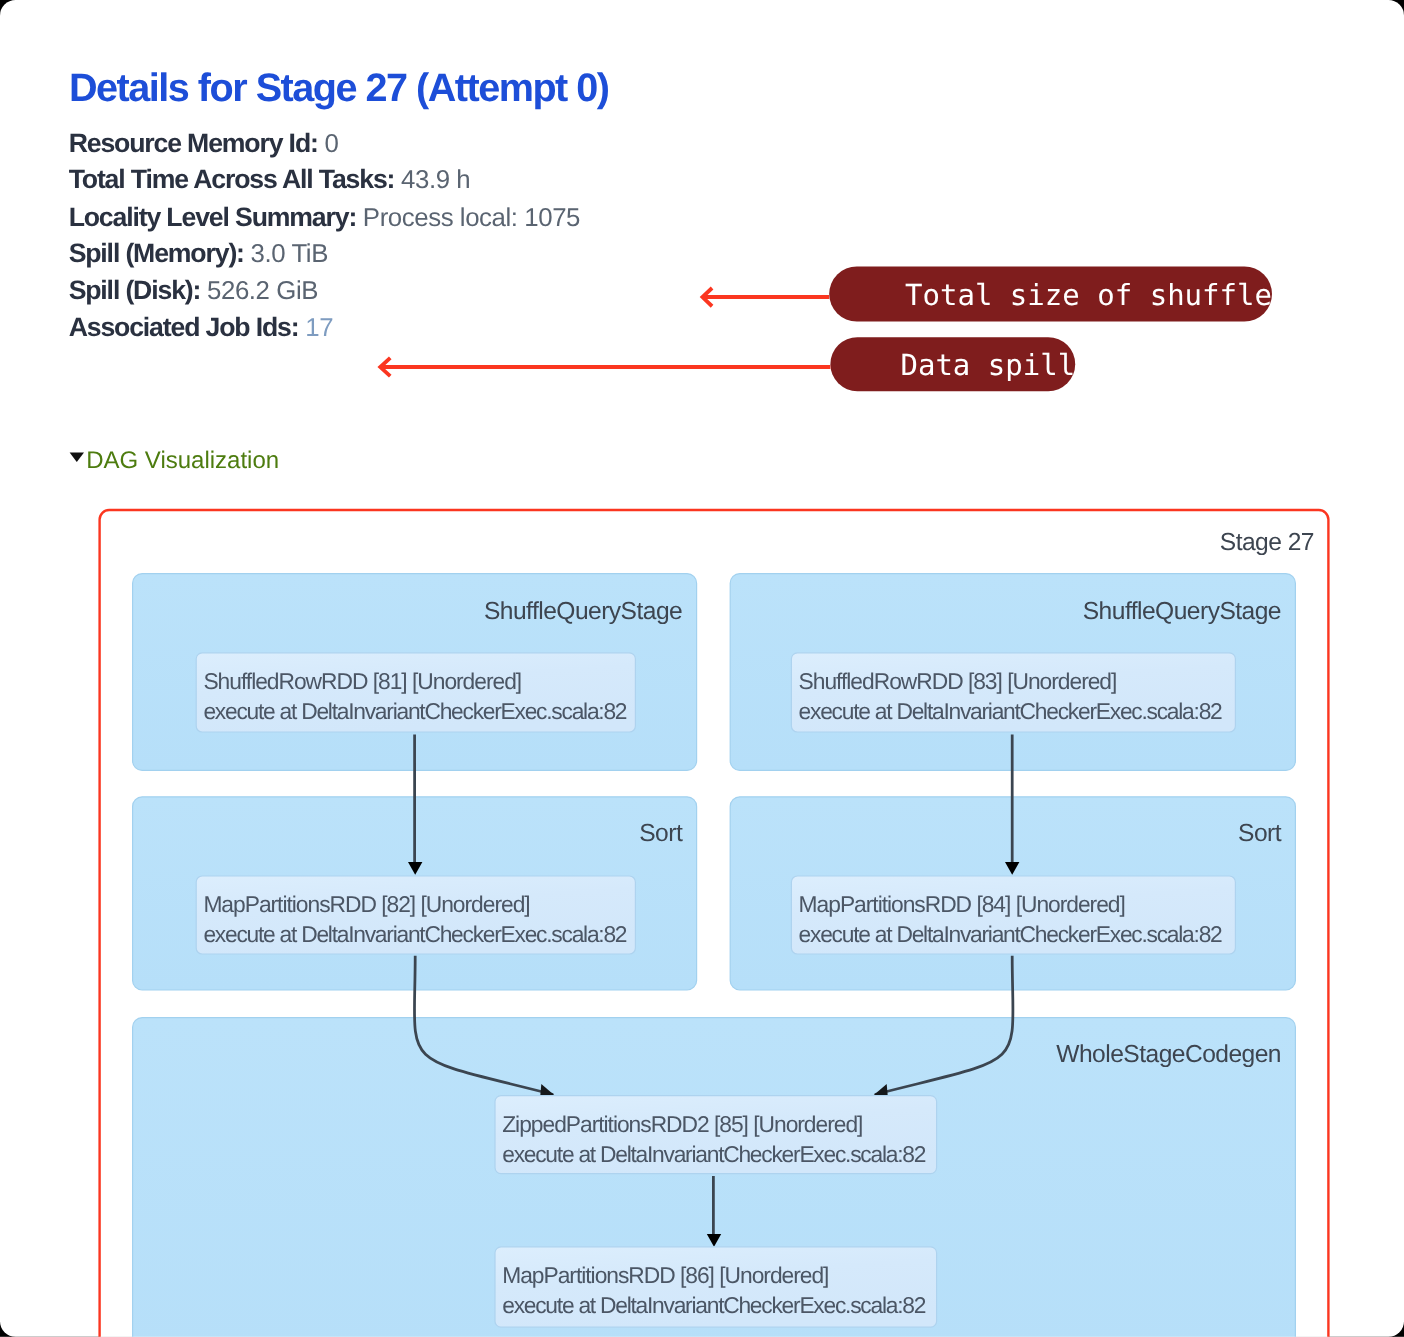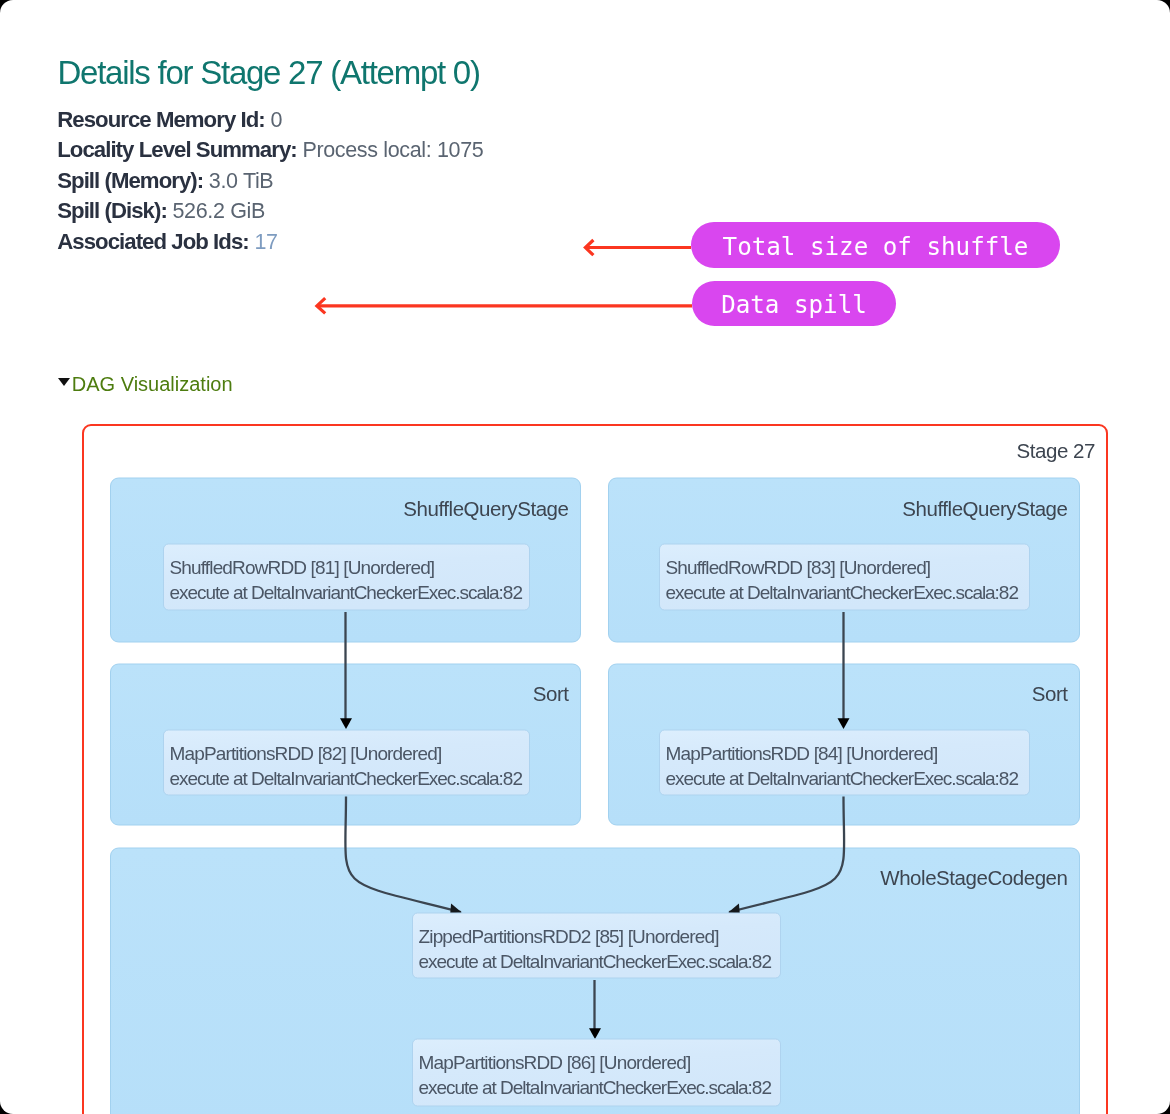--- a/index.html
+++ b/index.html
@@ -7,58 +7,59 @@
   body{
     width:1170px;height:1114px;overflow:hidden;background:#000;
     font-family:"Liberation Sans",sans-serif;
     -webkit-font-smoothing:antialiased;
   }
   .page{
     position:absolute;left:0;top:0;width:1170px;height:1114px;
     background:#fff;border-radius:13px;overflow:hidden;
   }
   .title{
-    position:absolute;left:57.5px;top:56px;font-size:33px;color:#0f766e;
-    font-weight:400;white-space:nowrap;line-height:33px;letter-spacing:-1.25px;
+    position:absolute;left:57.5px;top:56px;font-size:33px;color:#1d4ed8;
+    font-weight:700;white-space:nowrap;line-height:33px;letter-spacing:-1.25px;
   }
   .meta{position:absolute;left:57.2px;top:104.8px;}
   .meta-row{font-size:21.5px;line-height:30.55px;color:#5a6471;white-space:nowrap;letter-spacing:-0.35px;}
   .meta-row b{font-weight:700;font-size:22.2px;letter-spacing:-0.95px;color:#2a3140;}
   .meta-row .link{color:#7e9cc0;}
   .dagtoggle{position:absolute;left:57.6px;top:374px;font-size:20px;line-height:20px;color:#4d7c0f;white-space:nowrap;}
   .caret{display:inline-block;width:0;height:0;border-left:6.2px solid transparent;border-right:6.2px solid transparent;border-top:8.4px solid #101010;vertical-align:5.2px;margin-right:2.2px;font-size:0;}
 
   
   .dagbox{
     position:absolute;left:81.5px;top:423.5px;width:1026px;height:700px;
     border:2.5px solid #fb3620;border-radius:9px;box-sizing:border-box;
     background:#fff;
   }
   .dag-svg{position:absolute;left:0;top:0;}
 
   
   .anno{
-    position:absolute;background:#d946ef;color:#fff;
+    position:absolute;background:#7f1d1d;color:#fff;
     font-family:"DejaVu Sans Mono",monospace;font-size:24.2px;
-    display:flex;align-items:center;justify-content:center;
+    display:flex;align-items:center;justify-content:flex-end;
     letter-spacing:0px;line-height:1;
   }
   .anno span{display:block;transform:translateY(1.5px);}
   .anno-svg{position:absolute;left:0;top:0;pointer-events:none;}
   .node-text{font-family:"Liberation Sans",sans-serif;font-size:19px;letter-spacing:-0.85px;fill:#4b5665;}
   .node-sub{letter-spacing:-1.04px;}
   .cluster-label{font-family:"Liberation Sans",sans-serif;}
 </style>
 </head>
 <body>
 
 <div class="page">
   <div class="title">Details for Stage 27 (Attempt 0)</div>
   <div class="meta">
       <div class="meta-row"><b>Resource Memory Id:</b> <span>0</span></div>
+      <div class="meta-row"><b>Total Time Across All Tasks:</b> <span>43.9 h</span></div>
       <div class="meta-row"><b>Locality Level Summary:</b> <span>Process local: 1075</span></div>
       <div class="meta-row"><b>Spill (Memory):</b> <span>3.0 TiB</span></div>
       <div class="meta-row"><b>Spill (Disk):</b> <span>526.2 GiB</span></div>
       <div class="meta-row"><b>Associated Job Ids:</b> <span class="link">17</span></div>
     </div>
   <div class="dagtoggle"><span class="caret" title="▼"></span><span>DAG Visualization</span></div>
 
   <div class="dagbox">
     <svg class="dag-svg" width="1021" height="695" viewBox="0 0 1021 695">
       <defs>

